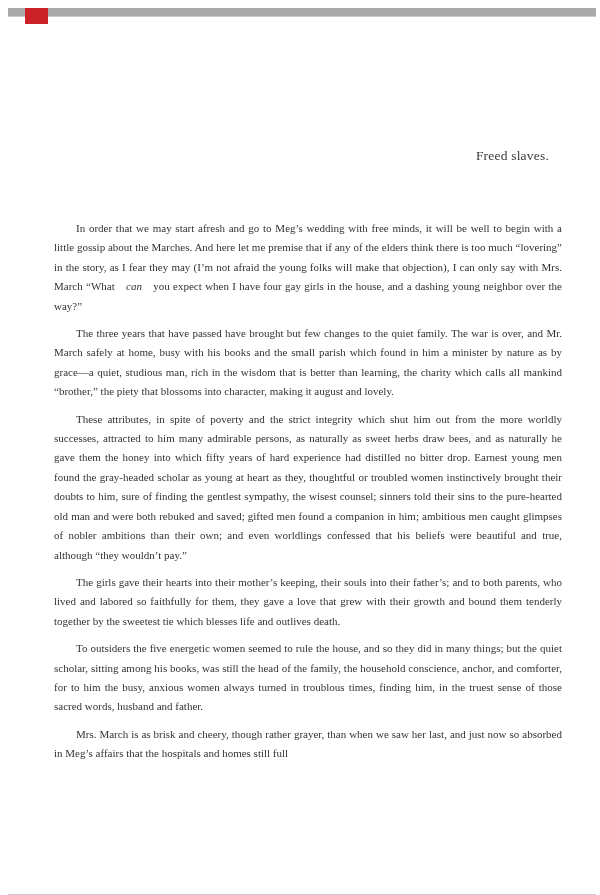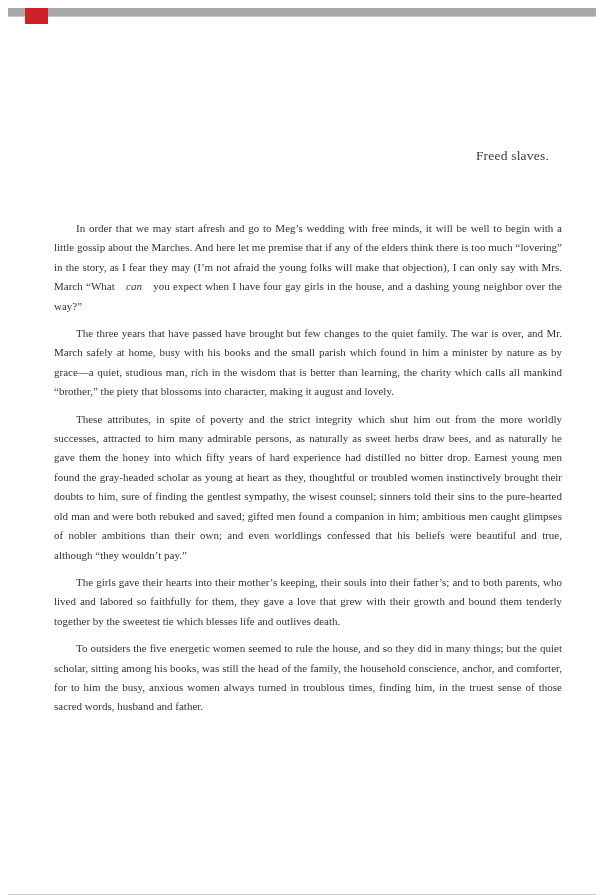--- a/index.html
+++ b/index.html
@@ -75,16 +75,17 @@
 
   <div class="caption">Freed slaves.</div>
 
 
   <div class="body-text">
       <p><span>In order that we may start afresh and go to Meg’s wedding with free minds, it will be well to begin with a little gossip about the Marches. And here let me premise that if any of the elders think there is too much “lovering” in the story, as I fear they may (I’m not afraid the young folks will make that objection), I can only say with Mrs. March “What </span><span class="italic">can</span><span> you expect when I have four gay girls in the house, and a dashing young neighbor over the way?”</span></p>
       <p><span>The three years that have passed have brought but few changes to the quiet family. The war is over, and Mr. March safely at home, busy with his books and the small parish which found in him a minister by nature as by grace—a quiet, studious man, rich in the wisdom that is better than learning, the charity which calls all mankind “brother,” the piety that blossoms into character, making it august and lovely.</span></p>
       <p><span>These attributes, in spite of poverty and the strict integrity which shut him out from the more worldly successes, attracted to him many admirable persons, as naturally as sweet herbs draw bees, and as naturally he gave them the honey into which fifty years of hard experience had distilled no bitter drop. Earnest young men found the gray-headed scholar as young at heart as they, thoughtful or troubled women instinctively brought their doubts to him, sure of finding the gentlest sympathy, the wisest counsel; sinners told their sins to the pure-hearted old man and were both rebuked and saved; gifted men found a companion in him; ambitious men caught glimpses of nobler ambitions than their own; and even worldlings confessed that his beliefs were beautiful and true, although “they wouldn’t pay.”</span></p>
       <p><span>The girls gave their hearts into their mother’s keeping, their souls into their father’s; and to both parents, who lived and labored so faithfully for them, they gave a love that grew with their growth and bound them tenderly together by the sweetest tie which blesses life and outlives death.</span></p>
       <p><span>To outsiders the five energetic women seemed to rule the house, and so they did in many things; but the quiet scholar, sitting among his books, was still the head of the family, the household conscience, anchor, and comforter, for to him the busy, anxious women always turned in troublous times, finding him, in the truest sense of those sacred words, husband and father.</span></p>
+      <p><span>Mrs. March is as brisk and cheery, though rather grayer, than when we saw her last, and just now so absorbed in Meg’s affairs that the hospitals and homes still full</span></p>
     </div>
 
   <div class="edge-bar bottom" style="background: rgb(169, 169, 169);"></div>
 </div>
 
 </body></html>

